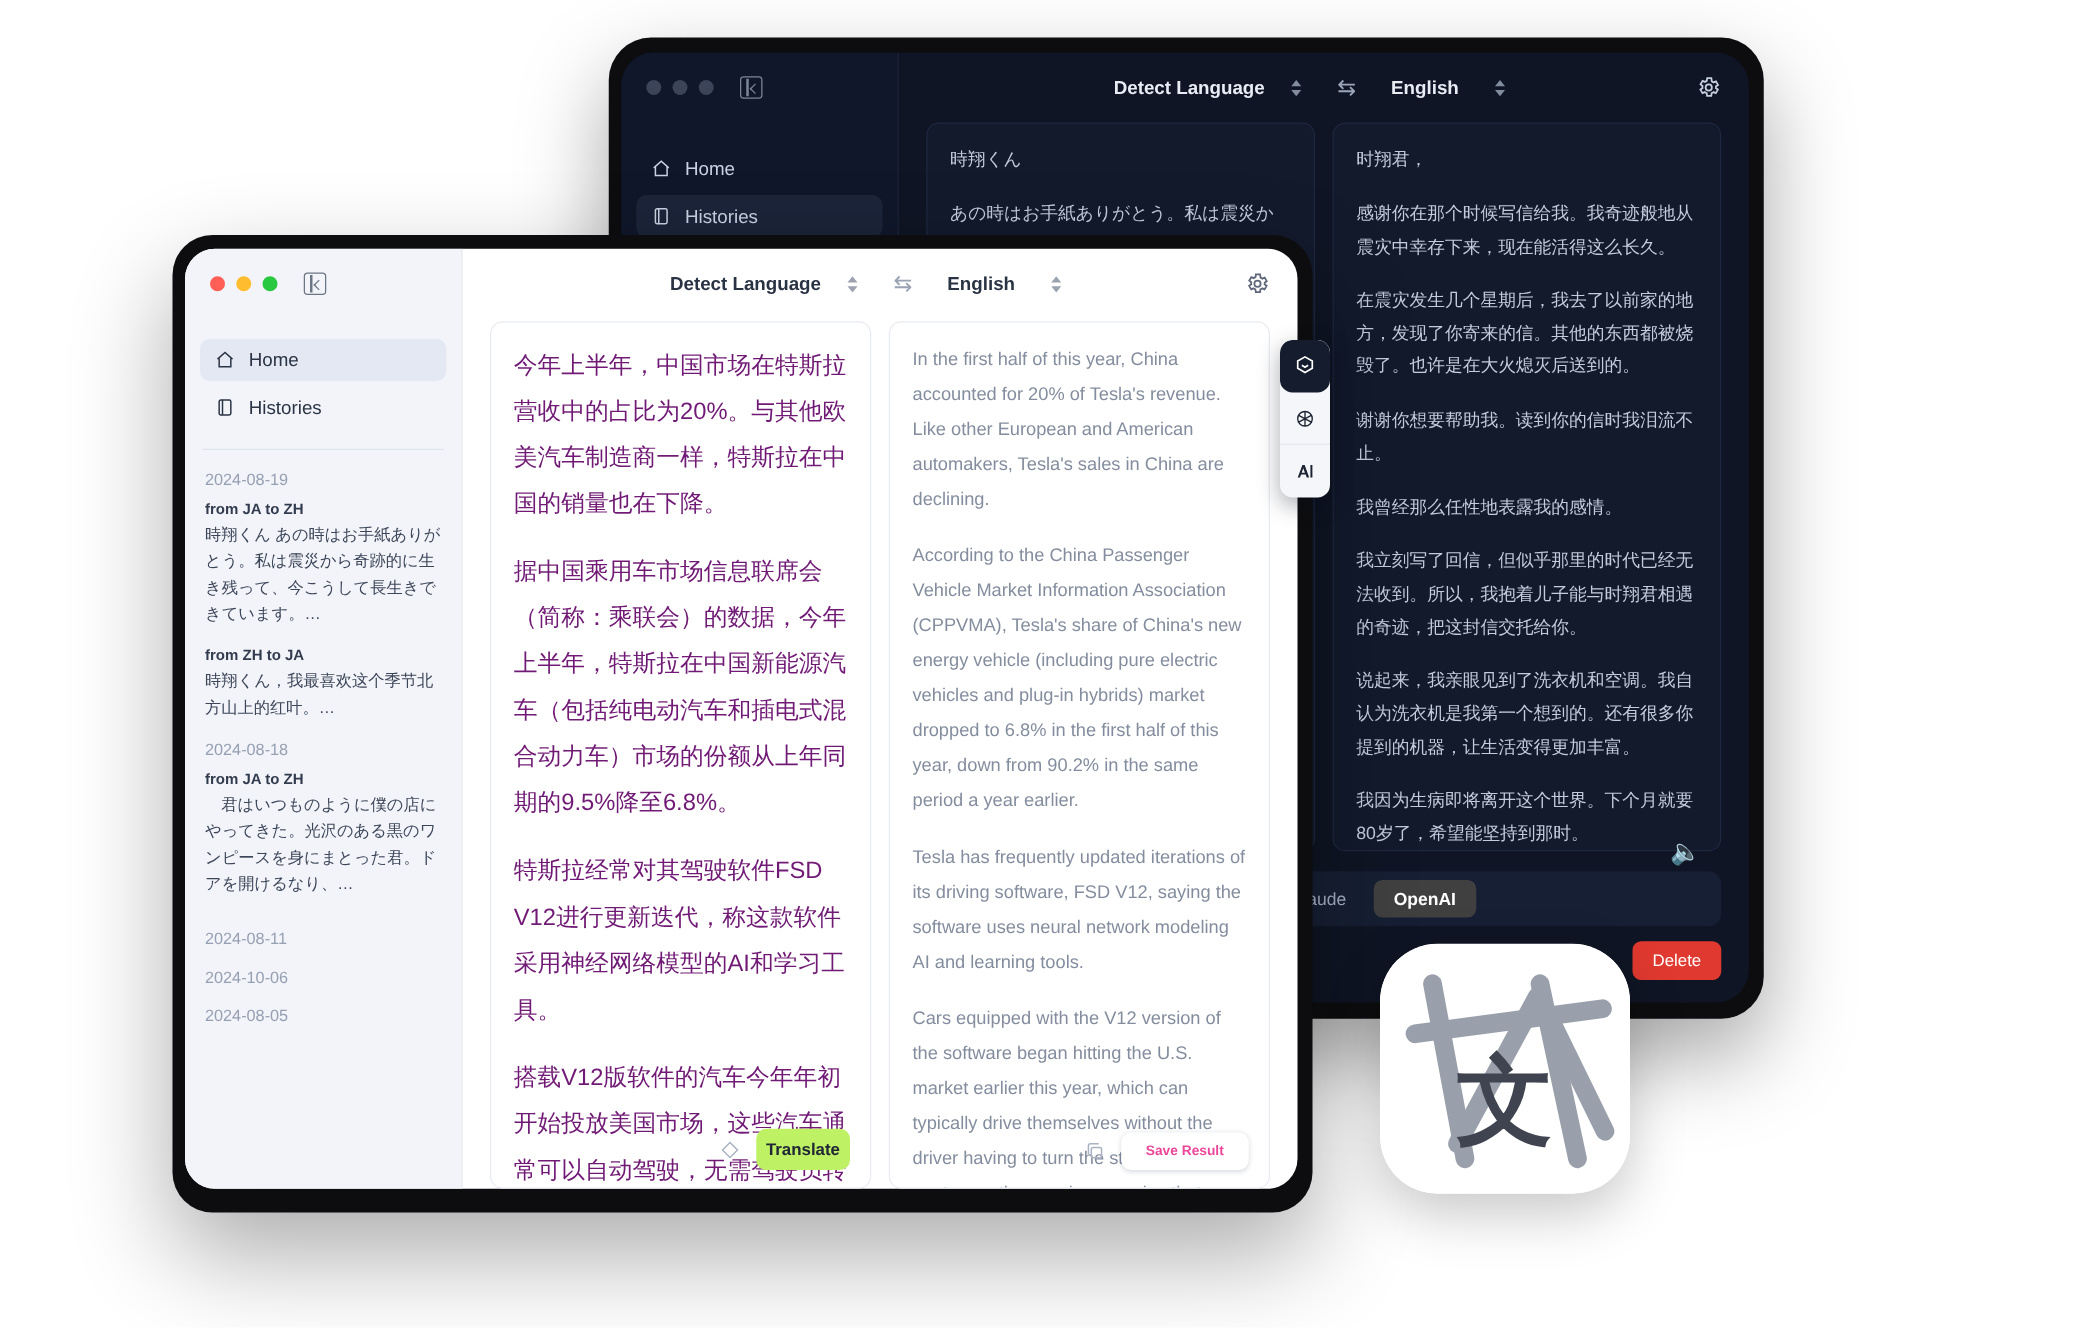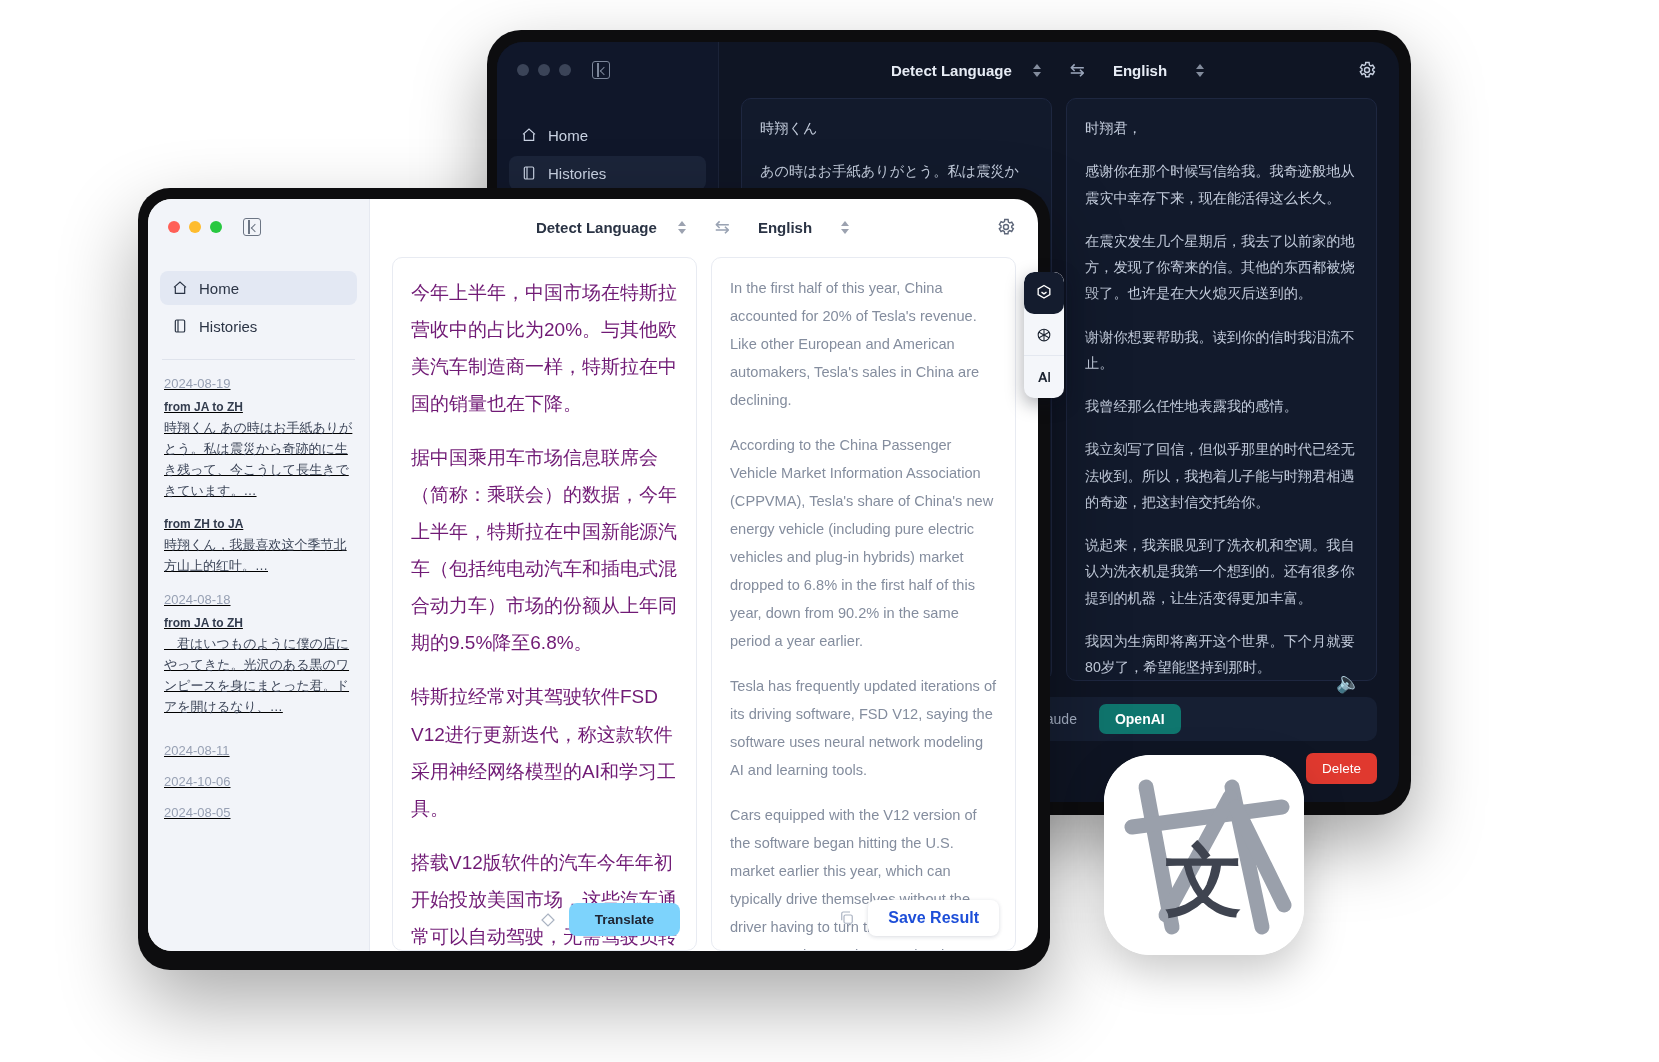--- a/index.html
+++ b/index.html
@@ -106,21 +106,21 @@
     padding:0 22px 18px 22px;
   }
   .seg{
     background:#161f33;border-radius:10px;height:44px;
     display:flex;align-items:center;justify-content:center;gap:6px;
   }
   .seg button{
     background:transparent;border:0;color:#a7b2c6;font-size:14px;
     padding:7px 16px;border-radius:7px;font-family:inherit;cursor:pointer;
   }
-  .seg button.on{ background:#0f766e;color:#fff;font-weight:700; }
+  .seg button.on{ background:#404040;color:#fff;font-weight:700; }
   .dk-delete-row{ display:flex;justify-content:flex-end;margin-top:12px;}
   .btn-delete{
     background:#e0392f;color:#fff;border:0;border-radius:7px;
     font-size:13.5px;padding:8px 16px;font-family:inherit;cursor:pointer;
   }
   .speaker{
     position:absolute;right:38px;bottom:108px;color:#c9d2e2;font-size:20px;
   }
 
   
@@ -166,21 +166,21 @@
   .sb-toggle-l:after{content:"";position:absolute;left:4px;top:1px;bottom:1px;width:1.6px;background:#6c7584;}
   .sb-toggle-l:before{content:"";position:absolute;left:8px;top:6px;width:5px;height:5px;
     border-left:1.6px solid #6c7584;border-bottom:1.6px solid #6c7584;transform:rotate(45deg);}
   .lt-nav{padding:16px 12px 0 12px;}
   .lt-navitem{
     display:flex;align-items:center;gap:11px;height:34px;padding:0 12px;border-radius:8px;
     color:#2b3445;font-size:15px;margin-bottom:4px;
   }
   .lt-navitem.active{background:#e3e8f3;}
   .lt-divider{height:1px;background:#dfe3ec;margin:16px 14px 14px 14px;}
-  .hist{padding:0 16px;text-decoration:underline;}
+  .hist{padding:0 16px;}
   .hist-date{color:#97a0b3;font-size:13px;margin:16px 0 9px 0;}
   .hist-from{color:#333c4e;font-size:12px;font-weight:700;margin-bottom:3px;}
   .hist-snippet{color:#3d4659;font-size:13px;line-height:1.62;margin-bottom:16px;}
 
   .lt-main{flex:1;display:flex;flex-direction:column;min-width:0;}
   .lt-topbar{height:56px;display:flex;align-items:center;padding:0 22px;}
   .lt-lang{color:#2a3344;font-size:15px;font-weight:600;}
   .chev-l span{border-left:4px solid transparent;border-right:4px solid transparent;}
   .chev-l .up{border-bottom:5px solid #7b8496;}
   .chev-l .dn{border-top:5px solid #7b8496;}
@@ -191,26 +191,26 @@
     padding:16px 18px;overflow:hidden;min-width:0;position:relative;
   }
   .lt-pane .src{color:#701a75;font-size:19px;line-height:1.95;}
   .lt-pane .dst{color:#848d9e;font-size:14.6px;line-height:1.92;}
   .lt-pane p{margin:0 0 17px 0;}
 
   .pane-actions{
     position:absolute;right:16px;bottom:14px;display:flex;align-items:center;gap:12px;
   }
   .btn-soft{
-    background:#7dd3fc;border:0;border-radius:8px;color:#202735;
-    font-size:13.5px;font-weight:700;padding:9px 26px;font-family:inherit;cursor:pointer;
+    background:#bef264;border:0;border-radius:8px;color:#202735;
+    font-size:13.5px;font-weight:700;padding:9px 8px;font-family:inherit;cursor:pointer;
   }
   .btn-white{
-    background:#ffffff;border:0;border-radius:8px;color:#1d4ed8;
-    font-size:16px;font-weight:700;padding:9px 20px;font-family:inherit;cursor:pointer;
+    background:#ffffff;border:0;border-radius:8px;color:#ec4899;
+    font-size:11px;font-weight:700;padding:9px 20px;font-family:inherit;cursor:pointer;
     box-shadow:0 1px 4px rgba(20,30,60,.16);
   }
   .eraser,.copy{color:#aab3c2;}
 
   
   .app-icon{
     position:absolute;left:1104px;top:755px;width:200px;height:200px;
     background:#fff;border-radius:46px;
     box-shadow:0 16px 44px rgba(0,0,0,.22);
     overflow:hidden;

